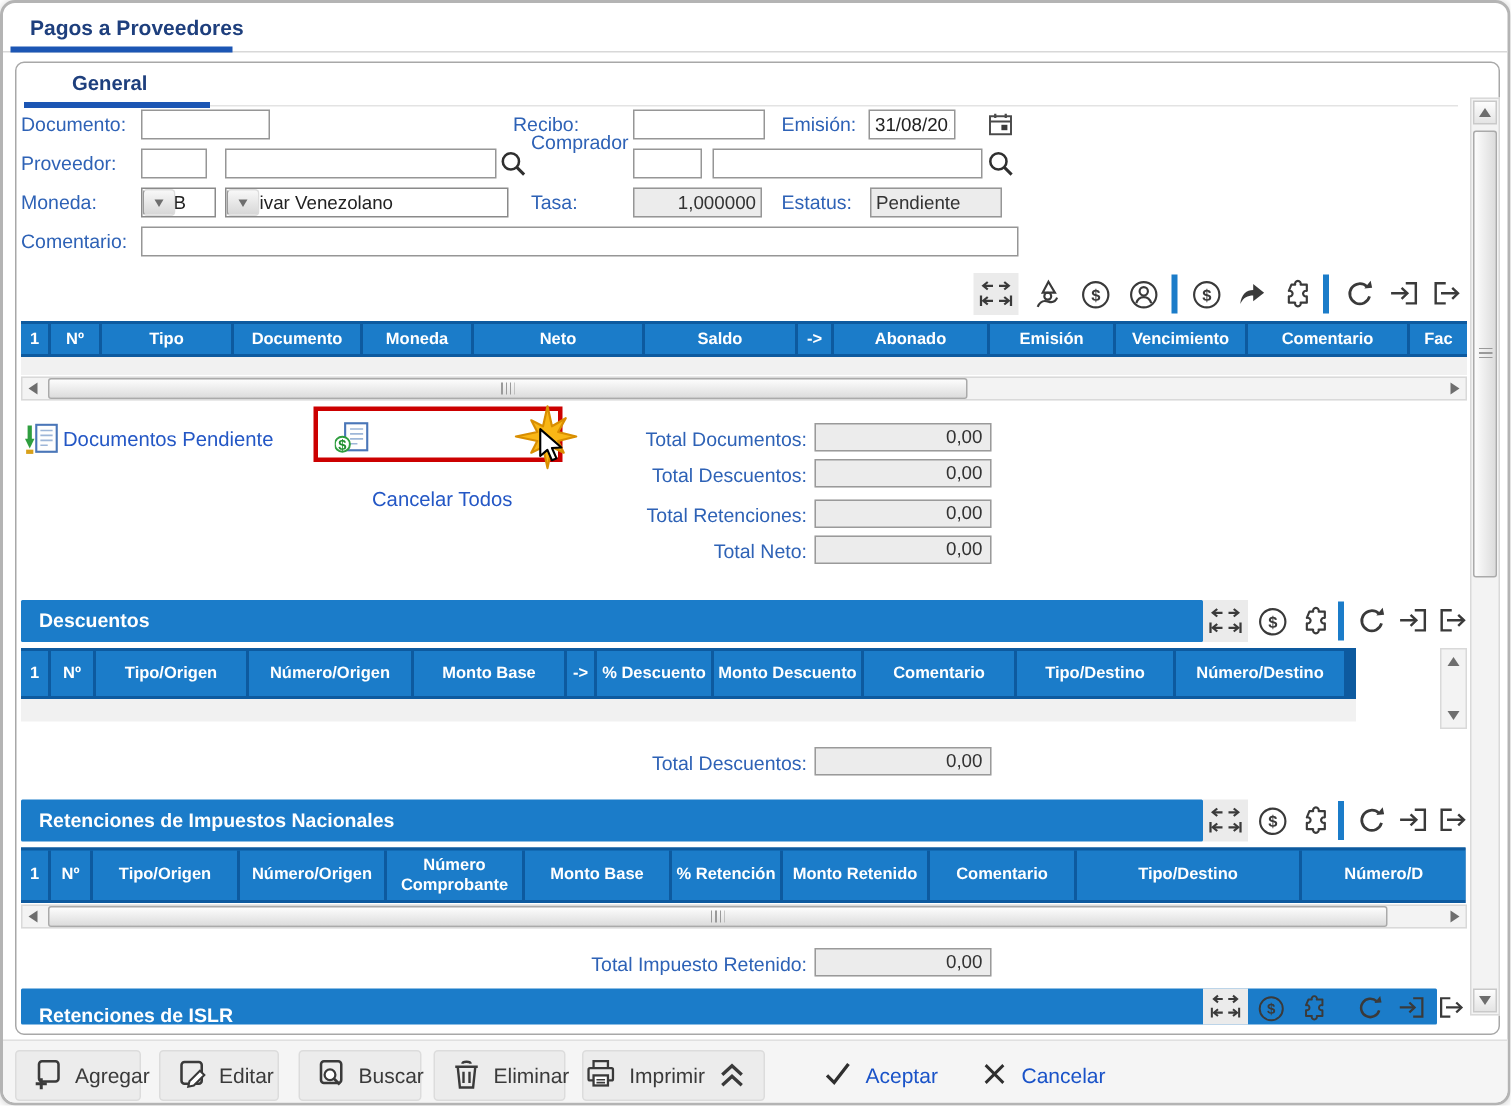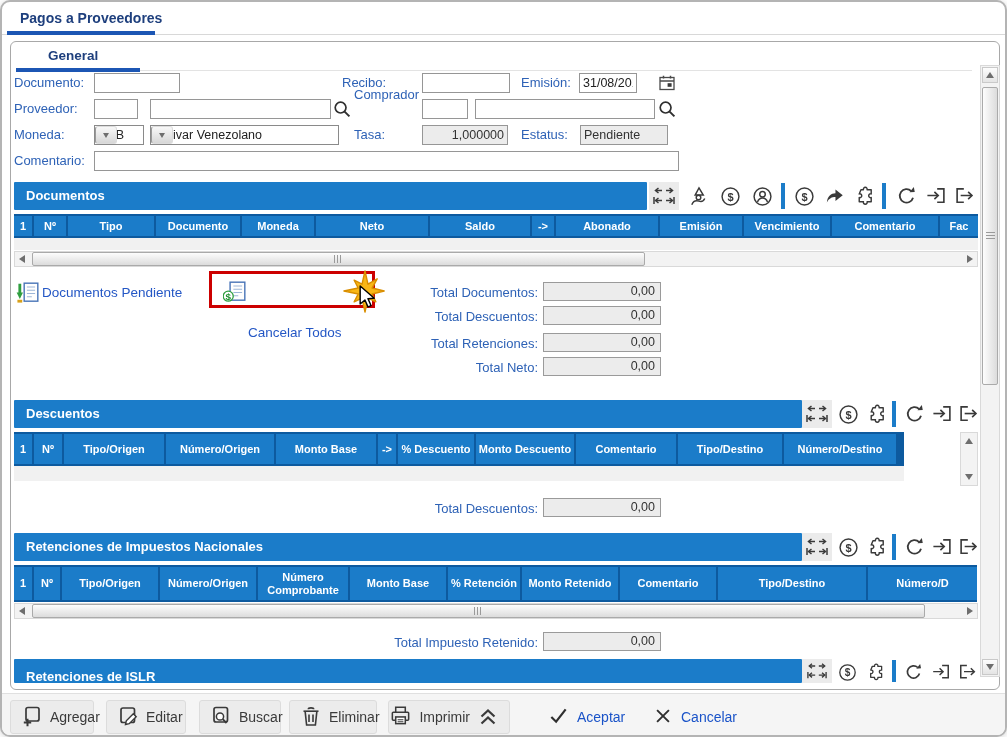--- a/index.html
+++ b/index.html
@@ -232,21 +232,20 @@
       </span>
   </div>
   <div class="lbl" style="left:352px;top:123px;">Tasa:</div>
   <input class="inp ro right" style="left: 420px; top: 123px; width: 86px;" readonly="" value="1,000000">
   <div class="lbl" style="left:519px;top:123px;">Estatus:</div>
   <input class="inp ro" style="left: 578px; top: 123px; width: 88px;" readonly="" value="Pendiente">
 
   <div class="lbl" style="left:12px;top:149px;">Comentario:</div>
   <input class="inp" style="left: 92px; top: 149px; width: 585px;">
 
-  <div class="bar" style="left:12px;top:180px;width:633px;">Documentos</div>
   <div class="chip" style="left:647px;top:180px;">
       <svg width="24" height="22" viewBox="0 0 24 22">
         <use href="#i-fit"></use>
       </svg>
     </div>
   <span class="icnbtn" style="left:684px;top:182px;">
       <svg width="23" height="23" viewBox="0 0 24 24">
         <use href="#i-wizard"></use>
       </svg>
     </span>
@@ -463,21 +462,21 @@
         <span class="hgrip"></span>
       </div>
     <span class="sbtn" style="left:948px;top:0;width:14px;height:14px;border:none;background:transparent;">
         <span class="tri tri-right"></span>
       </span>
   </div>
 
   <div class="totlbl" style="left:376px;top:633px;">Total Impuesto Retenido:</div>
   <div class="totbox" style="left:541px;top:630px;">0,00</div>
 
-  <div class="bar" style="left:12px;top:657px;width:788px;height:24px;overflow:hidden;line-height:normal;padding-left:15px;">
+  <div class="bar" style="left:12px;top:657px;width:944px;height:24px;overflow:hidden;line-height:normal;padding-left:15px;">
     <span style="position:absolute;left:12px;top:10px;">Retenciones de ISLR</span>
   </div>
   <div class="chip" style="left:800px;top:657px;height:24px;">
       <svg width="24" height="20" viewBox="0 0 24 22">
         <use href="#i-fit"></use>
       </svg>
     </div>
   <span class="icnbtn" style="left:834px;top:660px;width:22px;height:20px;">
       <svg width="21" height="21" viewBox="0 0 24 24">
         <use href="#i-dollar"></use>

